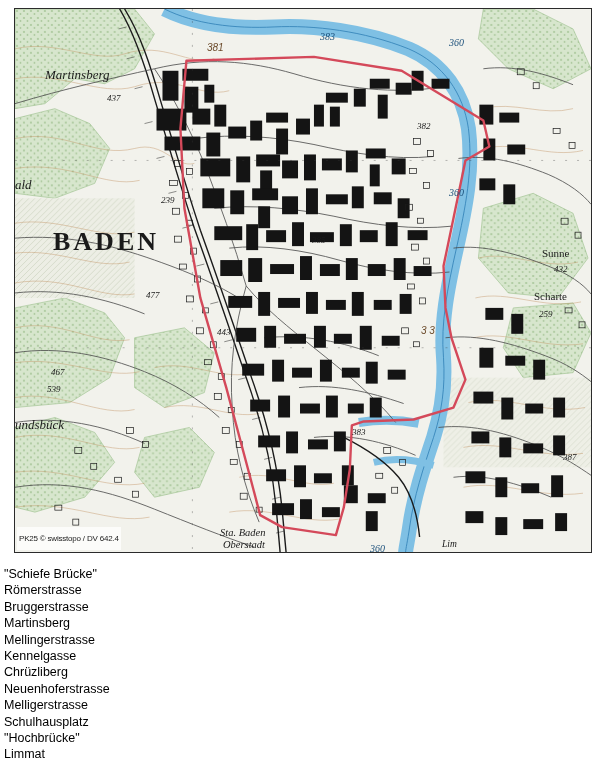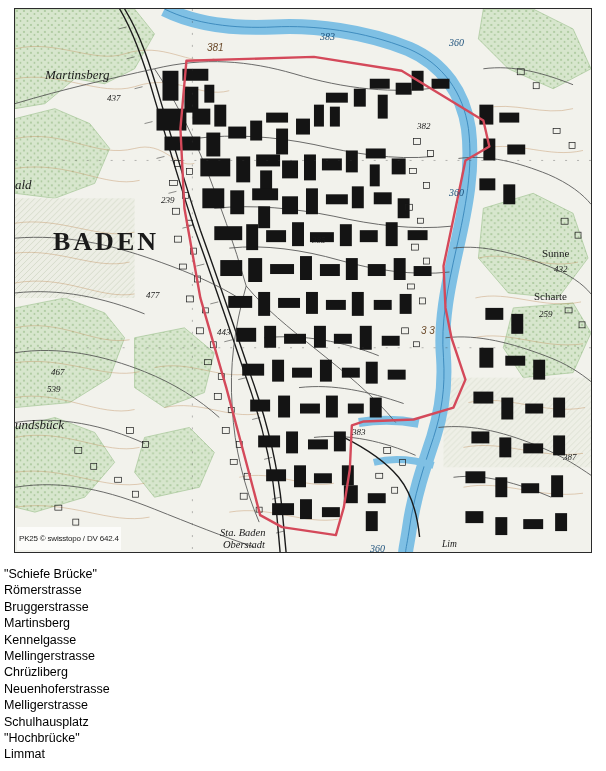--- a/index.html
+++ b/index.html
@@ -487,21 +487,21 @@
 
     <div id="map-credit">PK25 © swisstopo / DV 642.4</div>
   </div>
 </div>
 
 <div id="legend-list">
   <div class="legend-item">"Schiefe Brücke"</div>
   <div class="legend-item">Römerstrasse</div>
   <div class="legend-item">Bruggerstrasse</div>
   <div class="legend-item">Martinsberg</div>
+  <div class="legend-item">Mellingerstrasse</div>
   <div class="legend-item">Kennelgasse</div>
-  <div class="legend-item">Mellingerstrasse</div>
   <div class="legend-item">Chrüzliberg</div>
   <div class="legend-item">Neuenhoferstrasse</div>
   <div class="legend-item">Melligerstrasse</div>
   <div class="legend-item">Schulhausplatz</div>
   <div class="legend-item">"Hochbrücke"</div>
   <div class="legend-item">Limmat</div>
 </div>
 
 </body></html>

